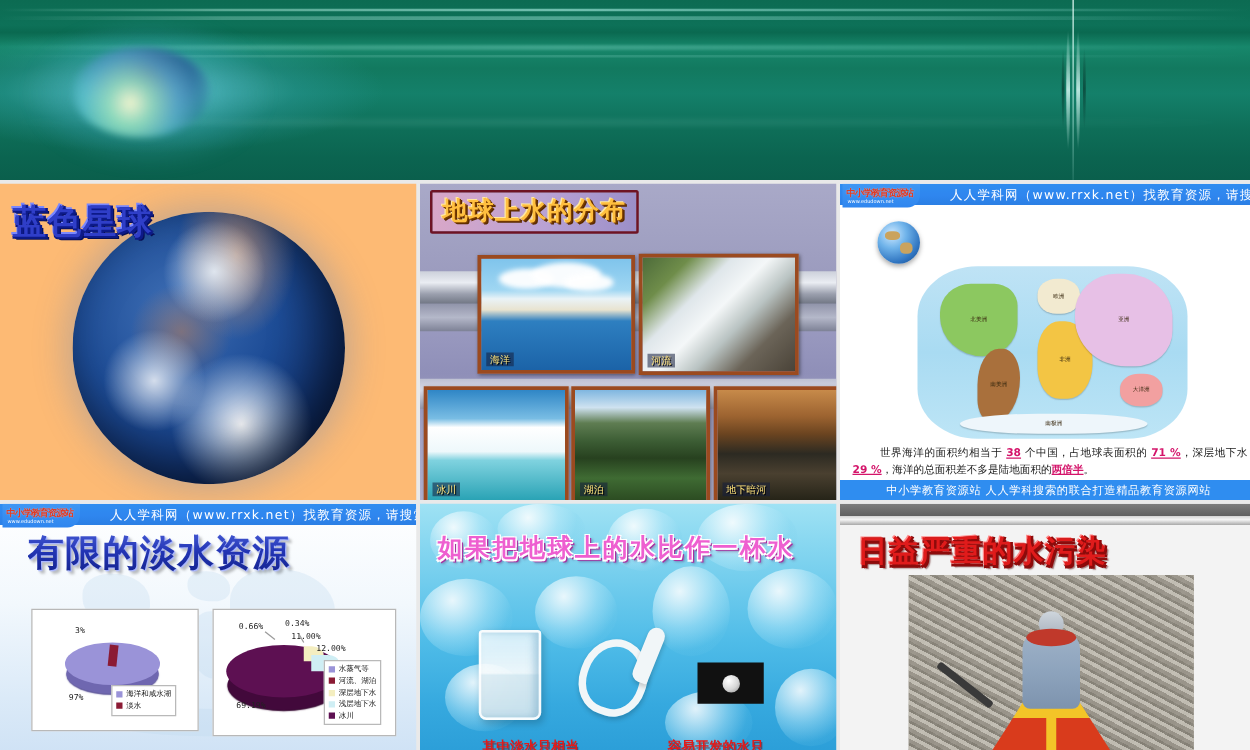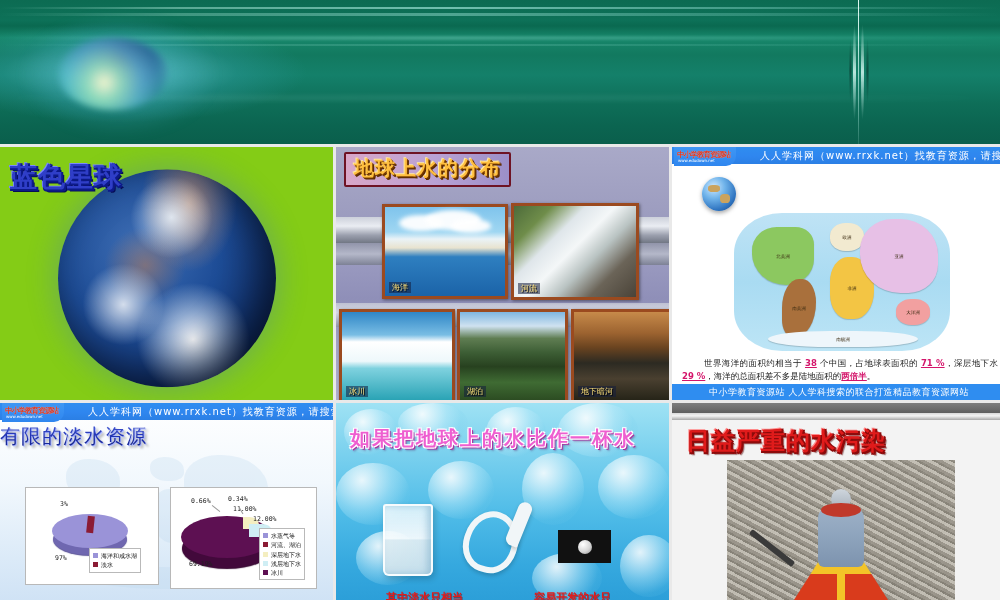--- a/index.html
+++ b/index.html
@@ -32,21 +32,21 @@
   .streak i:nth-child(3){left:26px;top:24px;height:96px;border-radius:50%;transform:scaleX(3);background:linear-gradient(to bottom,rgba(235,255,250,0),rgba(225,255,250,.8),rgba(235,255,250,0));}
   .streak i:nth-child(4){left:14px;top:38px;height:66px;border-radius:50%;transform:scaleX(2.2);background:linear-gradient(to bottom,rgba(10,60,50,0),rgba(8,55,45,.65),rgba(10,60,50,0));}
   .streak i:nth-child(5){left:31px;top:38px;height:66px;border-radius:50%;transform:scaleX(2.2);background:linear-gradient(to bottom,rgba(10,60,50,0),rgba(8,55,45,.65),rgba(10,60,50,0));}
 
   
   .grid{position:absolute;left:0;top:147px;width:1000px;height:453px;display:grid;
         grid-template-columns:333px 333px 334px;grid-template-rows:253px 200px;gap:3px 3px;background:#e9e9e9;}
   .slide{position:relative;overflow:hidden;background:#fff;}
 
   
-  .s1{background:#84cc16;padding-left:34px;}
+  .s1{background:#fdba74;padding-left:34px;}
   .s1 .earth{position:absolute;left:50%;top:50%;transform:translate(-50%,-48%);width:218px;height:218px;border-radius:50%;
     background:
       radial-gradient(circle at 62% 78%, rgba(255,255,255,.95) 0%, rgba(235,245,255,.55) 12%, rgba(255,255,255,0) 26%),
       radial-gradient(circle at 30% 62%, rgba(255,255,255,.80) 0%, rgba(255,255,255,0) 20%),
       radial-gradient(circle at 52% 22%, rgba(240,248,255,.85) 0%, rgba(255,255,255,0) 20%),
       radial-gradient(ellipse at 60% 16%, rgba(198,150,120,.85) 0%, rgba(180,130,100,0) 26%),
       radial-gradient(ellipse at 40% 44%, rgba(170,120,95,.6) 0%, rgba(170,120,95,0) 22%),
       radial-gradient(circle at 38% 36%, #3f6fb5 0%, #1d4c96 42%, #102f6b 72%, #06183f 100%);
     box-shadow:0 0 26px 6px rgba(60,120,200,.28), inset -14px -12px 40px rgba(0,0,0,.55);}
   .s1 .title{position:absolute;left:10px;top:12px;font-size:27px;font-weight:bold;letter-spacing:1px;
@@ -106,21 +106,21 @@
   .c-oc{left:162px;top:86px;width:34px;height:26px;background:#f2a0a0;border-radius:45%;}
   .c-an{left:34px;top:118px;width:150px;height:16px;background:#eef6fb;border-radius:50%/60%;}
   .s3 .body{position:absolute;left:10px;top:210px;right:8px;font-size:8.5px;line-height:1.55;color:#1a1a1a;text-align:justify;}
   .s3 .body .ind{padding-left:22px;}
   .hl{color:#d4146a;text-decoration:underline;font-weight:bold;}
 
   
   .s4{background:linear-gradient(to bottom,#ffffff 0%,#f2f8fd 40%,#dbeaf8 78%,#cfe2f5 100%);}
   .s4 .ghostmap{position:absolute;left:26px;top:52px;width:290px;height:142px;opacity:.28;}
   .s4 .ghostmap i{position:absolute;background:#bcd7ee;border-radius:40% 55% 35% 50%;display:block;}
-  .s4 .title{position:absolute;left:0;top:20px;font-size:20px;font-weight:normal;letter-spacing:1px;
+  .s4 .title{position:absolute;left:22px;top:20px;font-size:29px;font-weight:bold;letter-spacing:1px;
     background:linear-gradient(to bottom,#4a5fd8 0%,#2335b4 45%,#101f86 100%);-webkit-background-clip:text;background-clip:text;color:transparent;
     text-shadow:none;filter:drop-shadow(1px 1px 0 #a9b6ff) drop-shadow(2px 2px 1px rgba(0,0,0,.25));}
   .chartbox{position:absolute;background:#fff;border:1px solid #b8b8b8;}
   .cb1{left:25px;top:84px;width:132px;height:96px;}
   .cb2{left:170px;top:84px;width:145px;height:100px;}
   .pie3d{position:absolute;border-radius:50%;}
   .pie1{left:26px;top:26px;width:76px;height:34px;background:#9a93d8;
     box-shadow:0 8px 0 -1px #6f67b0, 0 9px 1px -1px #5d5699;}
   .pie1 .slice{position:absolute;left:46%;top:2px;width:7px;height:17px;background:#8b1b34;transform:rotate(6deg);}
   .pie2{left:10px;top:28px;width:92px;height:42px;background:#5d1052;

